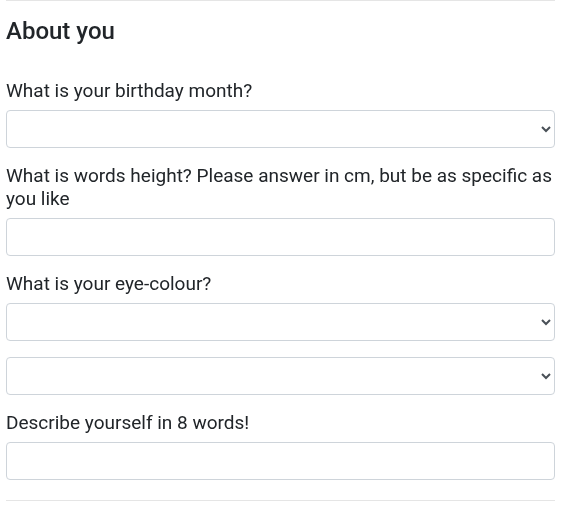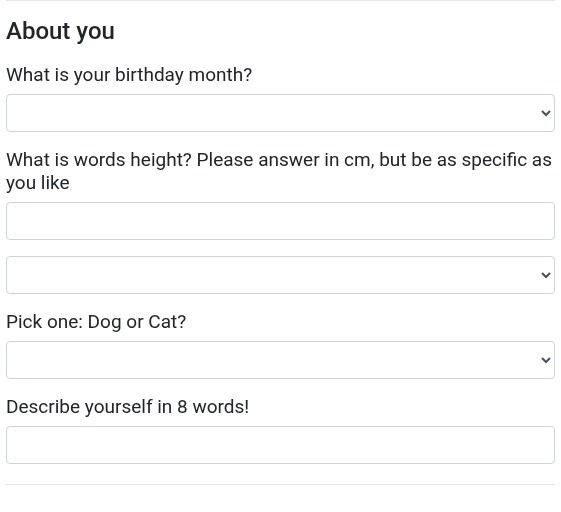--- a/index.html
+++ b/index.html
@@ -20,21 +20,21 @@
       margin-bottom: 16px;
     }
     .hr-bottom {
       border: 0;
       border-top: 1px solid rgba(0,0,0,0.1);
       margin-top: 20px;
     }
     h2.section-heading {
       font-size: 24px;
       font-weight: 500;
-      margin-bottom: 18px;
+      margin-bottom: 34px;
       color: #212529;
     }
     .form-group {
       margin-bottom: 16px;
     }
     .form-label {
       display: block;
       font-size: 19px;
       color: #212529;
       margin-bottom: 8px;
@@ -71,27 +71,27 @@
     <option></option>
   </select>
 </div>
 
 <div class="form-group">
   <label class="form-label">What is words height? Please answer in cm, but be as specific as you like</label>
   <input type="text" class="form-control" value="" style="">
 </div>
 
 <div class="form-group">
+  <label class="form-label">What is your eye-colour?</label>
   <select class="form-control">
     <option></option>
   </select>
 </div>
 
 <div class="form-group">
-  <label class="form-label">Pick one: Dog or Cat?</label>
   <select class="form-control">
     <option></option>
   </select>
 </div>
 
 <div class="form-group">
   <label class="form-label">Describe yourself in 8 words!</label>
   <input type="text" class="form-control" value="" style="">
 </div>
 

